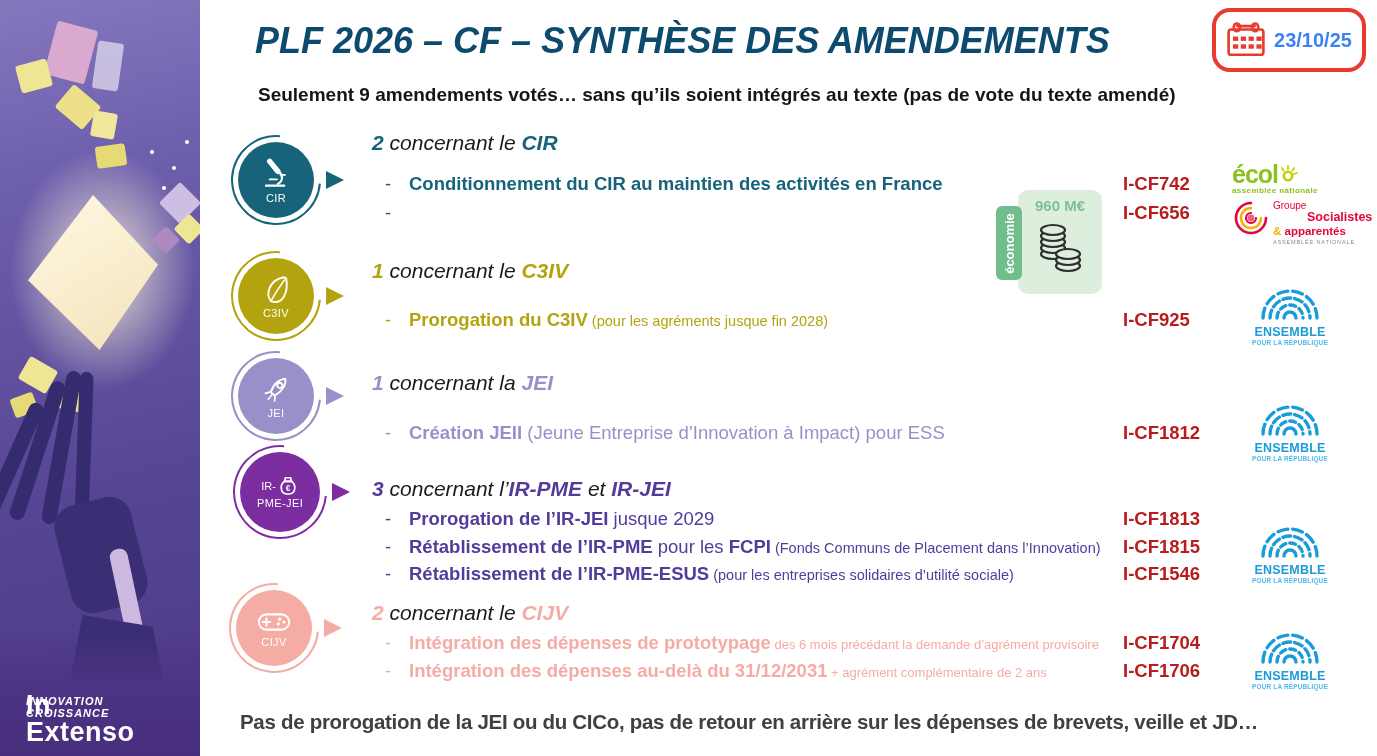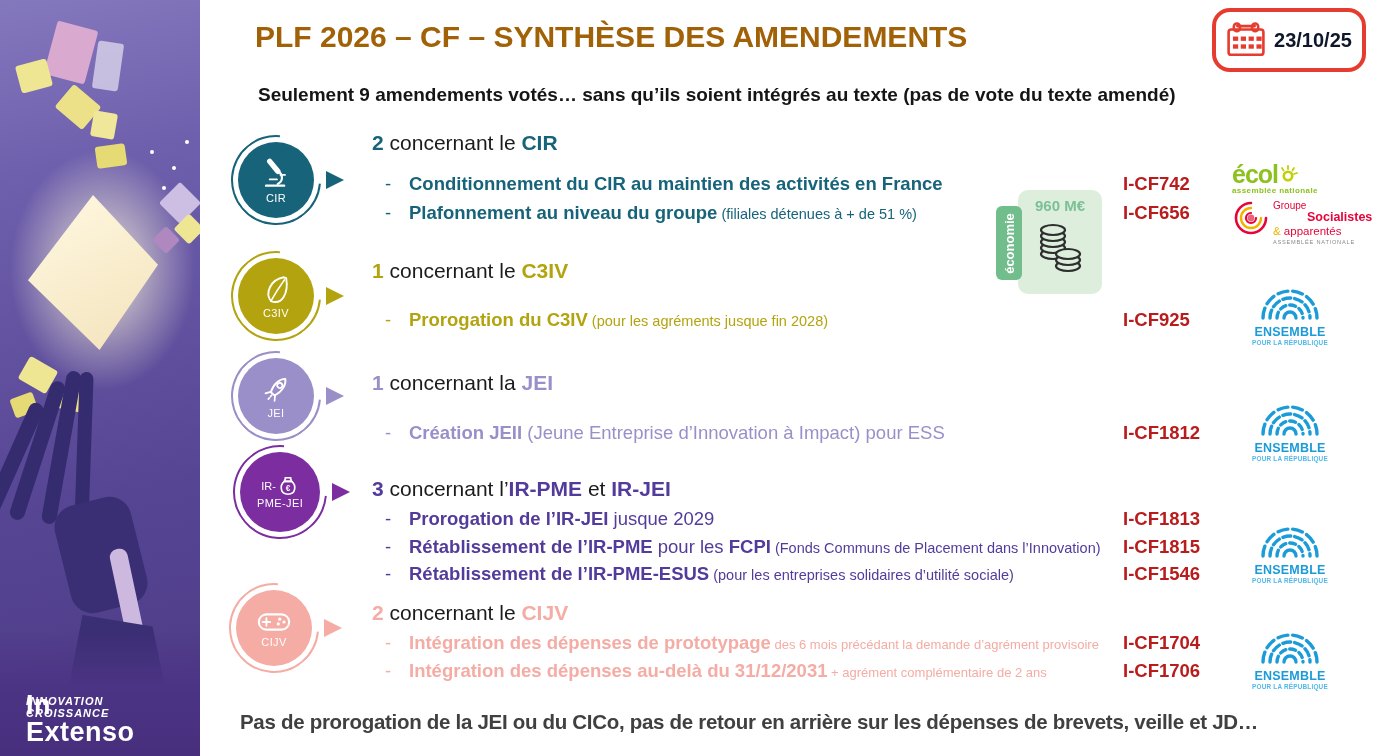--- a/index.html
+++ b/index.html
@@ -8,40 +8,40 @@
 
   
   .sidebar{position:absolute;left:0;top:0;width:200px;height:756px;overflow:hidden;
     background:linear-gradient(168deg,#8478bd 0%,#6f60ad 22%,#61519f 45%,#564593 65%,#4c3a85 100%);}
   .sidebar div{position:absolute;}
   .brand{position:absolute;left:26px;top:692px;color:#fff;z-index:5;}
   .brand-name{font-size:27px;font-weight:700;letter-spacing:.5px;line-height:1;}
   .brand-tag{font-size:11px;font-weight:700;font-style:italic;letter-spacing:1px;margin-top:3px;}
 
   
-  .title{position:absolute;left:255px;top:20px;font-size:30px;font-weight:700;
-         color:#a16207;white-space:nowrap;}
+  .title{position:absolute;left:255px;top:20px;font-size:36px;font-weight:700;font-style:italic;
+         color:#0c4a6e;white-space:nowrap;}
   .subtitle{position:absolute;left:258px;top:84px;font-size:19px;font-weight:700;color:#151515;white-space:nowrap;}
   .datebox{position:absolute;left:1212px;top:8px;width:146px;height:56px;border:4px solid #e63c2f;
            border-radius:18px;display:flex;align-items:center;justify-content:center;gap:8px;background:#fff;}
-  .date-text{color:#0f172a;font-weight:700;font-size:20px;}
+  .date-text{color:#3b82f6;font-weight:700;font-size:20px;}
 
   
   .badge{position:absolute;border-radius:50%;display:flex;flex-direction:column;align-items:center;
          justify-content:center;color:#fff;background:var(--c);z-index:2;}
   .badge::before{content:"";position:absolute;inset:-7px;border:2.5px solid var(--c);border-radius:50%;
          border-right-color:transparent;transform:rotate(-40deg);}
   .badge::after{content:"";position:absolute;right:-30px;top:50%;margin-top:-9px;
          border-left:18px solid var(--c);border-top:9px solid transparent;border-bottom:9px solid transparent;}
   .blabel{font-size:11px;letter-spacing:.4px;line-height:1.1;}
   .brow{display:flex;align-items:center;gap:1px;font-size:11px;}
   .bicon{display:block;}
 
   
-  .heading{position:absolute;left:372px;font-size:21px;line-height:30px;color:#1b1b1b;white-space:nowrap;}
+  .heading{position:absolute;left:372px;font-size:21px;line-height:30px;color:#1b1b1b;white-space:nowrap;font-style:italic;}
   .heading .accent{font-weight:700;}
   .row{position:absolute;left:375px;width:995px;height:28px;line-height:28px;font-size:18.5px;white-space:nowrap;}
   .row .dash{position:absolute;left:10px;}
   .row .txt{position:absolute;left:34px;}
   .row .ref{position:absolute;left:748px;color:#b91c1c;font-weight:700;}
   .it-bold{font-weight:700;}
   .it-small{font-size:14.5px;font-weight:400;}
   .sec-cir{color:#17647a;}      .bg-cir{--c:#17647a;}
   .sec-c3iv{color:#b3a40f;}     .bg-c3iv{--c:#b3a40f;}
   .sec-jei{color:#9a8fc8;}      .bg-jei{--c:#9a8fc8;}
@@ -61,21 +61,21 @@
   .ensemble{position:absolute;width:84px;text-align:center;}
   .ens-l1{color:#1b9cd8;font-weight:700;font-size:12.5px;letter-spacing:.2px;margin-top:1px;}
   .ens-l2{color:#4fb8e8;font-weight:700;font-size:6.4px;letter-spacing:.2px;}
   .ecolo{position:absolute;left:1232px;top:162px;}
   .ecolo-line{display:flex;align-items:center;color:#8cc11e;font-weight:700;font-size:25px;
               letter-spacing:-1px;line-height:1;}
   .ecolo-sub{color:#8cc11e;font-weight:700;font-size:8px;letter-spacing:.4px;margin-top:-1px;}
   .soc{position:absolute;left:1233px;top:200px;display:flex;gap:4px;align-items:flex-start;}
   .soc-l1{color:#e5053a;font-size:10px;line-height:1.1;}
   .soc-l2{color:#e5053a;font-size:12.5px;font-weight:700;line-height:1.1;margin-left:34px;}
-  .soc-l3{color:#e5053a;font-size:11.5px;font-weight:400;line-height:1.1;}
+  .soc-l3{color:#e5053a;font-size:11.5px;font-weight:700;line-height:1.1;}
   .soc-l3 .amp{color:#f0b400;}
   .soc-sub{color:#8a8a8a;font-size:5.6px;letter-spacing:.8px;margin-top:2px;}
 
   
   .footer-note{position:absolute;left:240px;top:710px;font-size:20.5px;font-weight:700;color:#404040;
                letter-spacing:-0.3px;white-space:nowrap;}
 </style>
 </head>
 <body>
 
@@ -151,21 +151,20 @@
     <div class="blabel">CIR</div>
   </div>
   <div class="heading" style="top:128px"><span class="accent sec-cir">2</span><span> concernant le </span><span class="accent sec-cir">CIR</span></div>
   <div class="row sec-cir" style="top:170px">
     <span class="dash">-</span>
     <span class="txt"><span class="it-bold">Conditionnement du CIR au maintien des activités en France</span></span>
     <span class="ref">I-CF742</span>
   </div>
   <div class="row sec-cir" style="top:199px">
     <span class="dash">-</span>
-    <span class="txt"><span class="it-bold">Plafonnement au niveau du groupe</span><span class="it-small"> (filiales détenues à + de 51 %)</span></span>
     <span class="ref">I-CF656</span>
   </div>
 
   <div class="economy">
     <div class="eco-ribbon">
         <span>économie</span>
       </div>
     <div class="eco-amount">960 M€</div>
     <svg width="52" height="62" viewBox="0 0 52 58">
       <g stroke="#2e2e2e" stroke-width="2.2" fill="#ddeedd">

